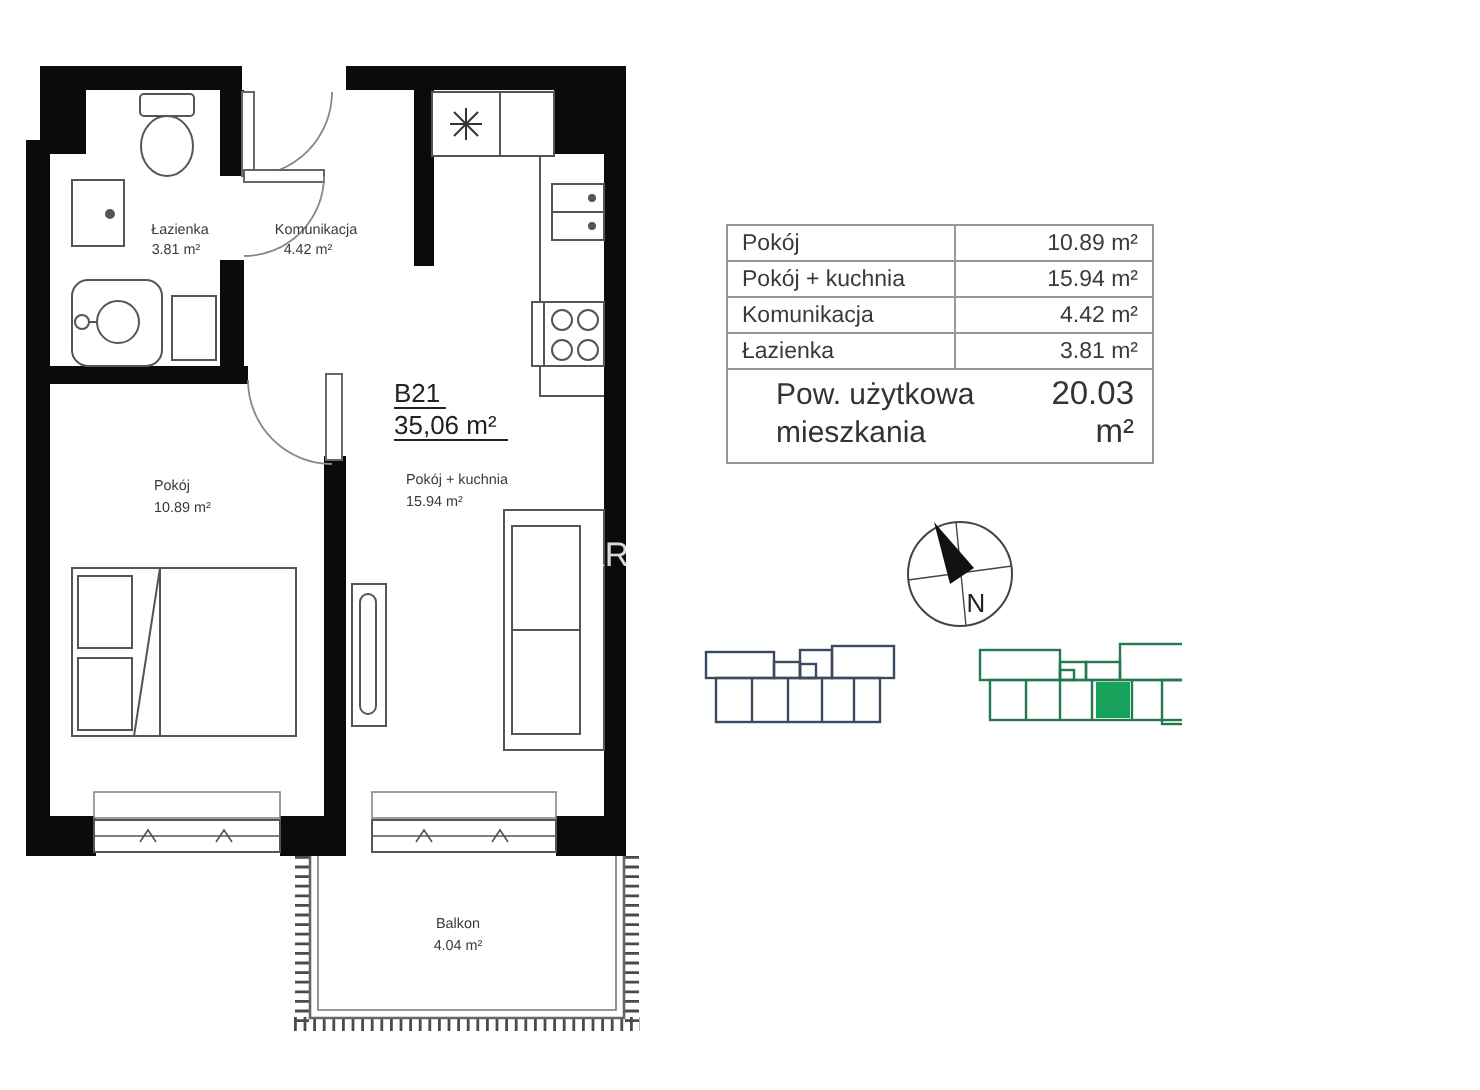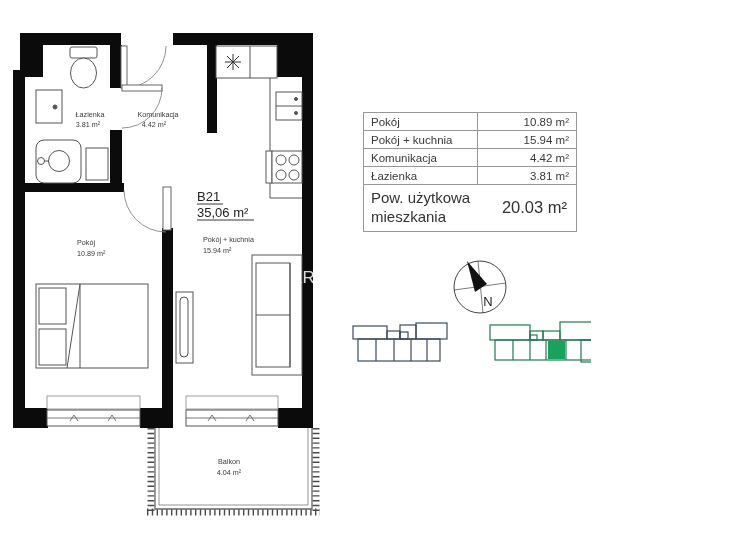--- a/index.html
+++ b/index.html
@@ -6,21 +6,21 @@
   #page{position:relative;width:591px;height:545px;background:#ffffff;overflow:hidden;
         font-family:"Liberation Sans",sans-serif;color:#333;}
   svg text{font-family:"Liberation Sans",sans-serif;}
   
   .area-table{position:absolute;left:363px;top:112px;width:214px;}
   .area-table .grid{border-collapse:collapse;width:100%;}
   .area-table td{border:1px solid #979797;font-size:11.5px;color:#3a3a3a;
                  padding:1px 7px;height:15px;white-space:nowrap;}
   .area-table td.val{text-align:right;width:84px;}
   .summary{border:1px solid #979797;border-top:none;display:flex;align-items:center;
-           padding:3px 7px 5px 7px;justify-content:space-between;}
+           padding:3px 7px 5px 24px;justify-content:space-between;}
   .summary .s-label{width:118px;font-size:15px;line-height:1.28;color:#333;}
   .summary .s-value{flex:1;text-align:right;font-size:16.5px;color:#333;padding-right:2px;}
   
   .logo{position:absolute;left:651px;top:507px;display:flex;align-items:center;gap:2px;}
   .logo .brand{font-size:21px;font-weight:700;color:#8f8f8f;letter-spacing:.3px;}
 </style>
 </head>
 <body>
 
 <div id="page">

